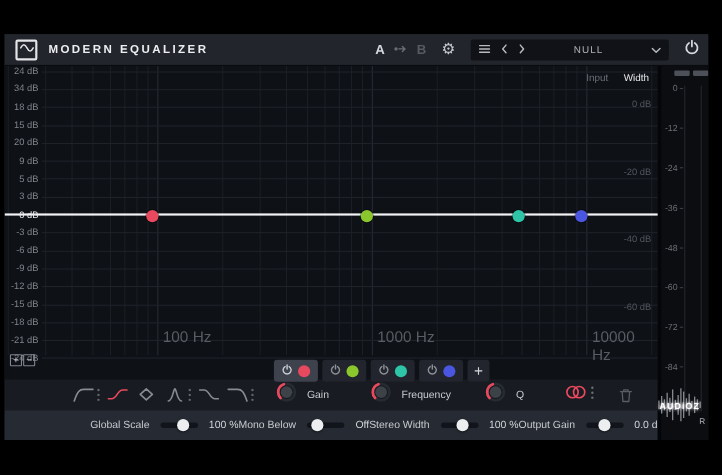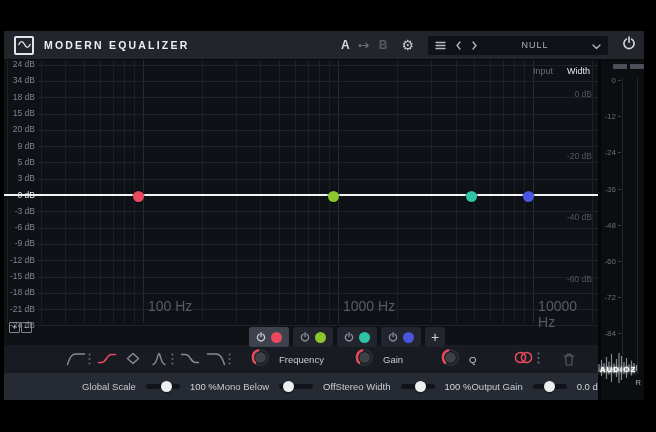--- a/index.html
+++ b/index.html
@@ -325,29 +325,29 @@
             </svg>
           </span>
         </div>
       <div id="knobs" style="display:flex;align-items:center;margin-left:20px;gap:24px;">
           <div class="knobgrp">
             <span><svg width="19" height="19" viewBox="0 0 20 20">
                 <circle cx="10" cy="10" r="8" fill="none" stroke="#262a31" stroke-width="2.6"></circle>
                 <circle cx="10" cy="10" r="8" fill="none" stroke="#e8495e" stroke-width="2.6" stroke-dasharray="16 34.27" stroke-dashoffset="-18.85" stroke-linecap="round"></circle>
                 <circle cx="10" cy="10" r="5.6" fill="#3d4148"></circle>
               </svg></span>
-            <span class="knoblabel" style="width: 52px;">Frequency</span>
+            <span class="knoblabel" style="width: 34px;">Gain</span>
           </div>
           <div class="knobgrp">
             <span><svg width="19" height="19" viewBox="0 0 20 20">
                 <circle cx="10" cy="10" r="8" fill="none" stroke="#262a31" stroke-width="2.6"></circle>
                 <circle cx="10" cy="10" r="8" fill="none" stroke="#e8495e" stroke-width="2.6" stroke-dasharray="16 34.27" stroke-dashoffset="-18.85" stroke-linecap="round"></circle>
                 <circle cx="10" cy="10" r="5.6" fill="#3d4148"></circle>
               </svg></span>
-            <span class="knoblabel" style="width: 34px;">Gain</span>
+            <span class="knoblabel" style="width: 52px;">Frequency</span>
           </div>
           <div class="knobgrp">
             <span><svg width="19" height="19" viewBox="0 0 20 20">
                 <circle cx="10" cy="10" r="8" fill="none" stroke="#262a31" stroke-width="2.6"></circle>
                 <circle cx="10" cy="10" r="8" fill="none" stroke="#e8495e" stroke-width="2.6" stroke-dasharray="16 34.27" stroke-dashoffset="-18.85" stroke-linecap="round"></circle>
                 <circle cx="10" cy="10" r="5.6" fill="#3d4148"></circle>
               </svg></span>
             <span class="knoblabel" style="width: 18px;">Q</span>
           </div>
         </div>

